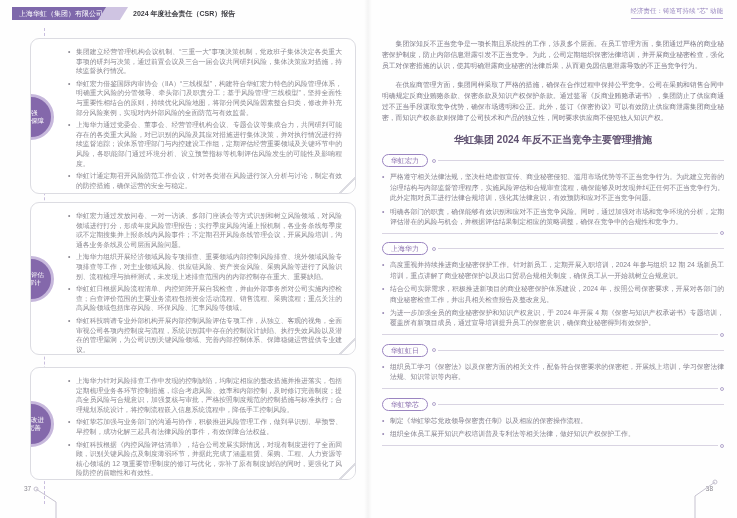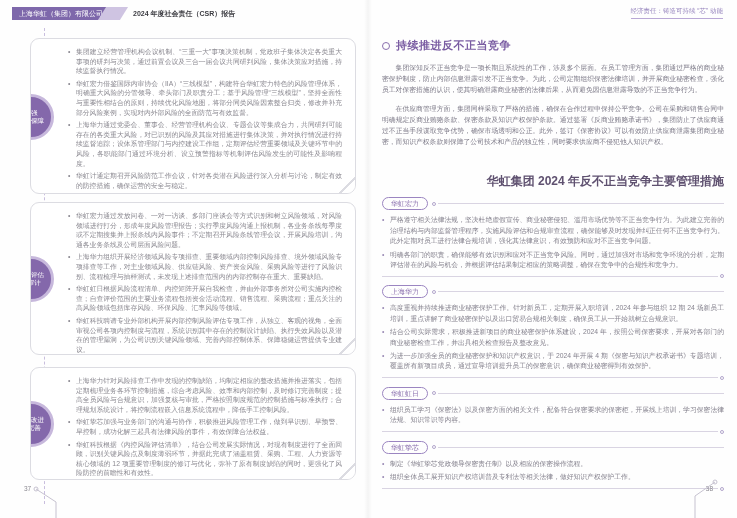--- a/index.html
+++ b/index.html
@@ -47,22 +47,22 @@
   .corner-svg.cr { right:14px; bottom:0; }
 
   
   .page-right { position:absolute; left:382px; top:38px; width:342px; }
   .rp-title { display:flex; align-items:center; margin-bottom:9px; }
   .rp-title .circle-icon { width:8px; height:8px; border:1.6px solid #8a6fae; border-radius:50%;
     margin-right:6px; flex:none; }
   .rp-title h2 { font-size:11px; color:#7a5ca2; font-weight:bold; letter-spacing:0.5px; }
   .rp-para { font-size:6.8px; line-height:11.2px; color:#7d7a88; text-align:justify;
     text-indent:2em; margin-bottom:7px; }
-  .tbl-title { font-size:12px; font-weight:bold; color:#5f5170; text-align:right;
-    margin:26px 0 4px; }
+  .tbl-title { font-size:10px; font-weight:bold; color:#5f5170; text-align:center;
+    margin:10px 0 4px; }
   .measure-head { display:flex; align-items:center; margin-top:7px; }
   .pill { border:1px solid #9b85c1; border-radius:9px; color:#8a6fae; font-size:7px;
     line-height:11px; padding:0 8px; white-space:nowrap; flex:none; }
   .node { width:4px; height:4px; border:1px solid #b3a6cc; border-radius:50%;
     flex:none; margin:0 2px 0 4px; }
   .rule { flex:1; border-top:1px solid #d9d4e2; height:0; }
   .measure-sec ul { list-style:none; margin-top:5px; }
   .measure-sec li { position:relative; font-size:6.8px; line-height:10.4px; color:#85828e;
     text-align:justify; padding-left:8px; margin-bottom:3px; }
   .measure-sec li::before { content:"•"; position:absolute; left:0; top:0; color:#9a8bb5; }
@@ -128,24 +128,20 @@
 
     <span class="pageno pn-left">37</span>
     <svg class="corner-svg cl" width="60" height="40" viewBox="0 0 60 40">
       <path d="M8 11 L28 24 L28 40" fill="none" stroke="#c6c2d0" stroke-width="1"></path>
       <circle cx="8" cy="11" r="2" fill="none" stroke="#c6c2d0" stroke-width="1"></circle>
     </svg>
   </div>
 
   <div class="page-right">
 
-    <div class="rp-title">
-      <span class="circle-icon"></span>
-      <h2>持续推进反不正当竞争</h2>
-    </div>
 
     <p class="rp-para">集团深知反不正当竞争是一项长期且系统性的工作，涉及多个层面。在员工管理方面，集团通过严格的商业秘密保护制度，防止内部信息泄露引发不正当竞争。为此，公司定期组织保密法律培训，并开展商业秘密检查，强化员工对保密措施的认识，使其明确泄露商业秘密的法律后果，从而避免因信息泄露导致的不正当竞争行为。</p>
     <p class="rp-para">在供应商管理方面，集团同样采取了严格的措施，确保在合作过程中保持公平竞争。公司在采购和销售合同中明确规定反商业贿赂条款、保密条款及知识产权保护条款。通过签署《反商业贿赂承诺书》，集团防止了供应商通过不正当手段谋取竞争优势，确保市场透明和公正。此外，签订《保密协议》可以有效防止供应商泄露集团商业秘密，而知识产权条款则保障了公司技术和产品的独立性，同时要求供应商不侵犯他人知识产权。</p>
 
     <div class="tbl-title">华虹集团 2024 年反不正当竞争主要管理措施</div>
 
     <div class="measure-sec">
       <div class="measure-head">
         <span class="pill">华虹宏力</span>
         <span class="node"></span>

